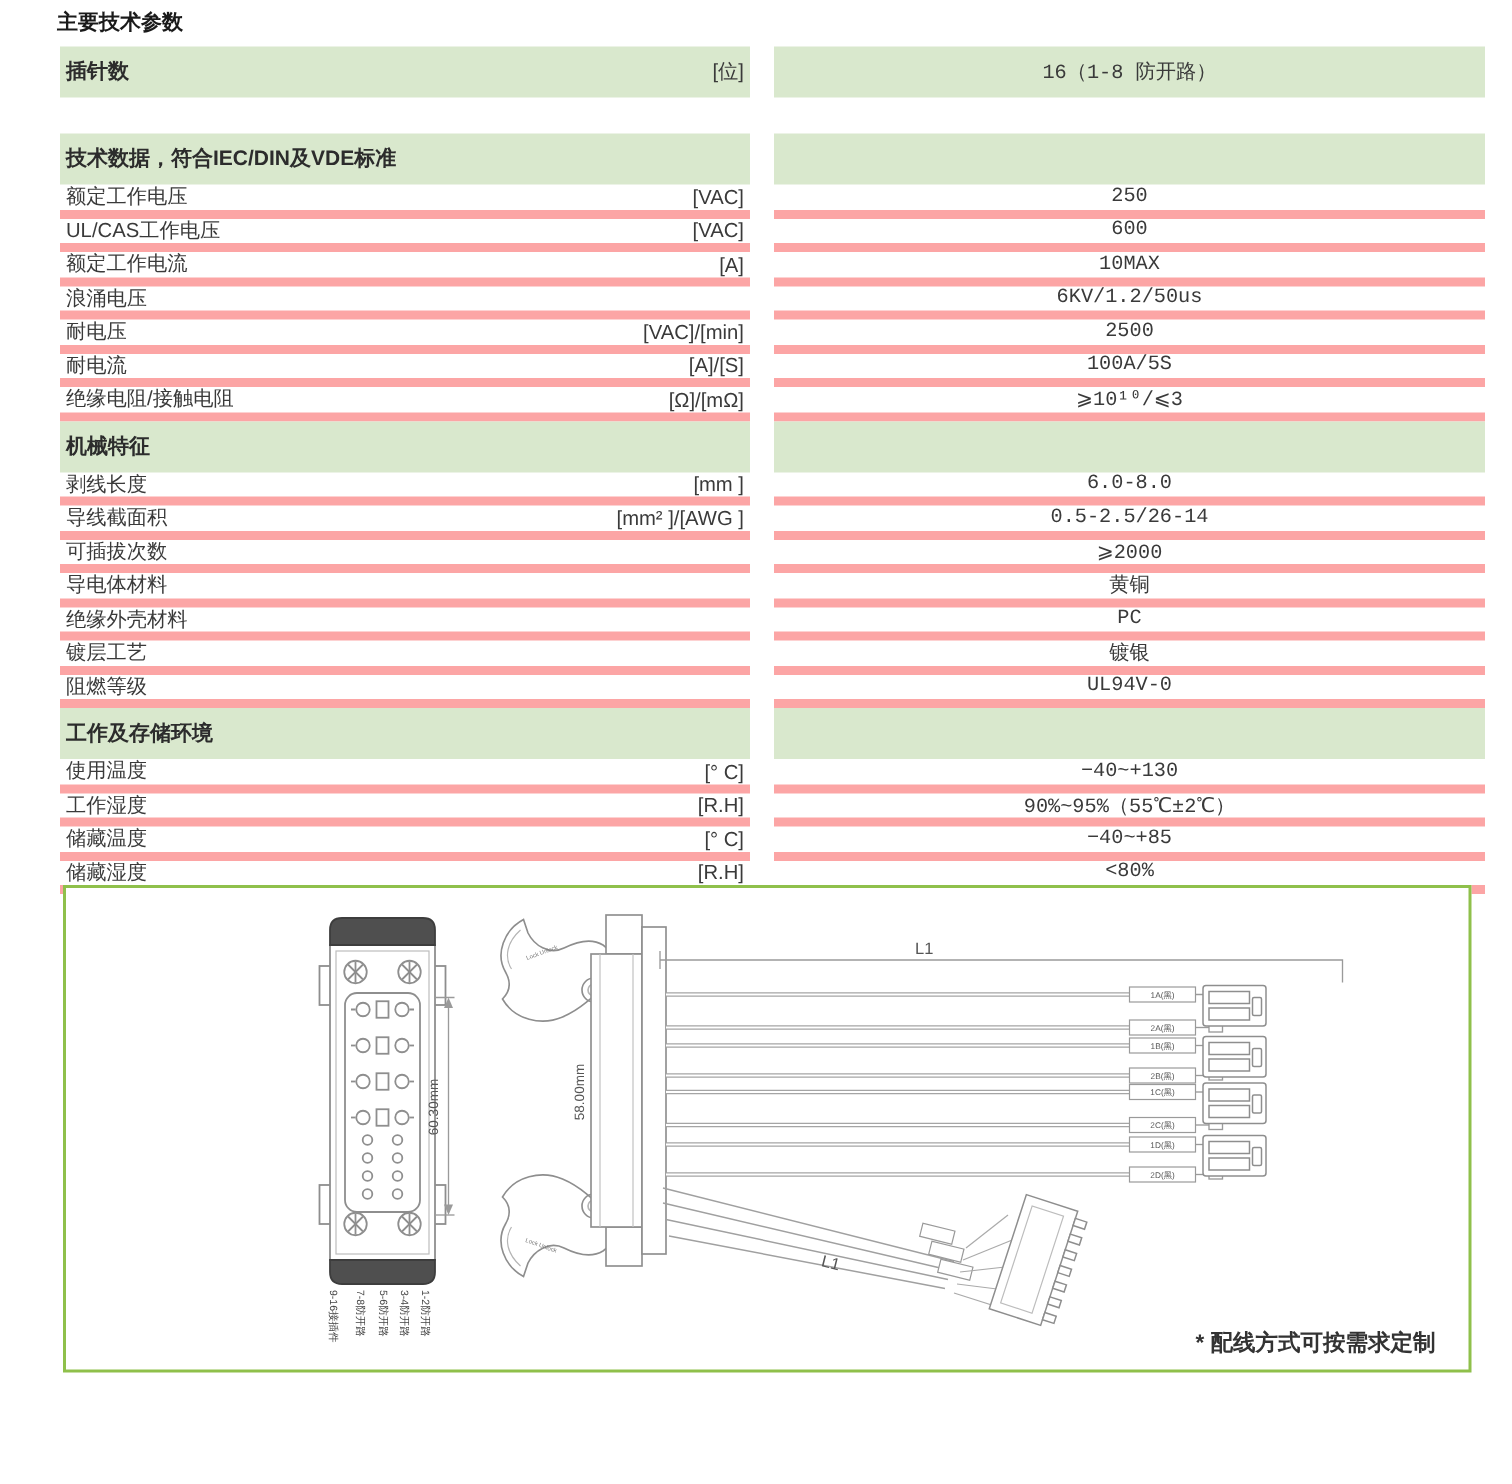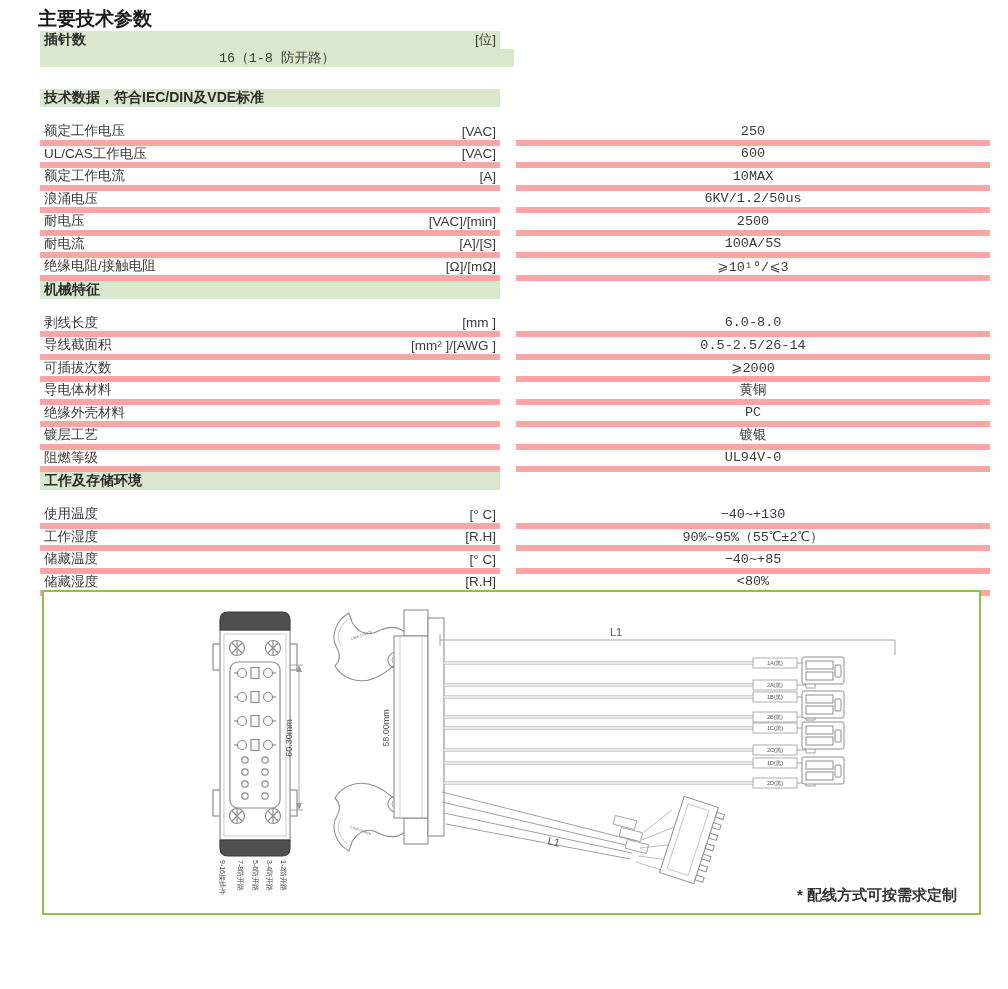--- a/index.html
+++ b/index.html
@@ -1,21 +1,21 @@
 <!DOCTYPE html>
 <html><head>
 <meta charset="utf-8">
 <style>
   html,body{margin:0;padding:0;background:#fff;}
   #page{position:relative;width:1008px;height:989px;background:#fff;overflow:hidden;
         font-family:"Liberation Sans","DejaVu Sans",sans-serif;color:#333;}
-  #page-title{position:absolute;left:38px;top:6px;font-size:19px;font-weight:bold;color:#1a1a1a;}
+  #page-title{position:absolute;left:38px;top:6px;font-size:14px;font-weight:bold;color:#1a1a1a;}
   .spec-table{position:absolute;left:40px;top:31px;width:950px;}
   .trow{display:flex;height:22.5px;}
-  .trow.banner{height:34px;flex-direction:column;}
+  .trow.banner{height:34px;}
   .tleft{width:460px;display:flex;justify-content:space-between;align-items:center;box-sizing:border-box;}
   .tgapc{width:16px;}
   .tright{width:474px;display:flex;align-items:center;justify-content:center;box-sizing:border-box;font-family:Liberation Mono, monospace;}
   .trow.datarow .tleft,.trow.datarow .tright{border-bottom:6px solid #fca5a5;}
   .trow.banner .tleft,.trow.banner .tright{background:#d9e8cd;}
   .tlabel{font-size:13.5px;color:#3a3a3a;padding-left:4px;white-space:nowrap;}
   .tunit{font-size:13.5px;color:#3a3a3a;padding-right:4px;white-space:nowrap;}
   .tvalue{font-size:13.5px;color:#3a3a3a;}
   .banner .tlabel{font-weight:bold;font-size:14px;color:#2c2c2c;}
   .sect-gap{height:24px;}

